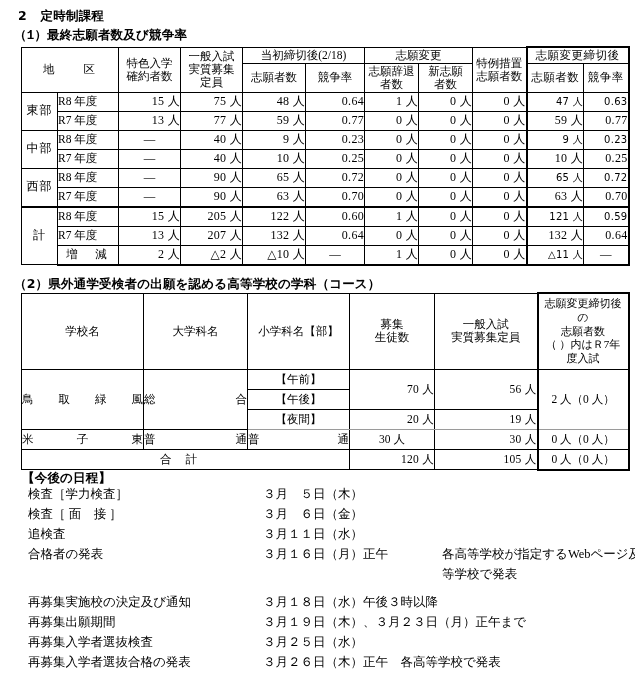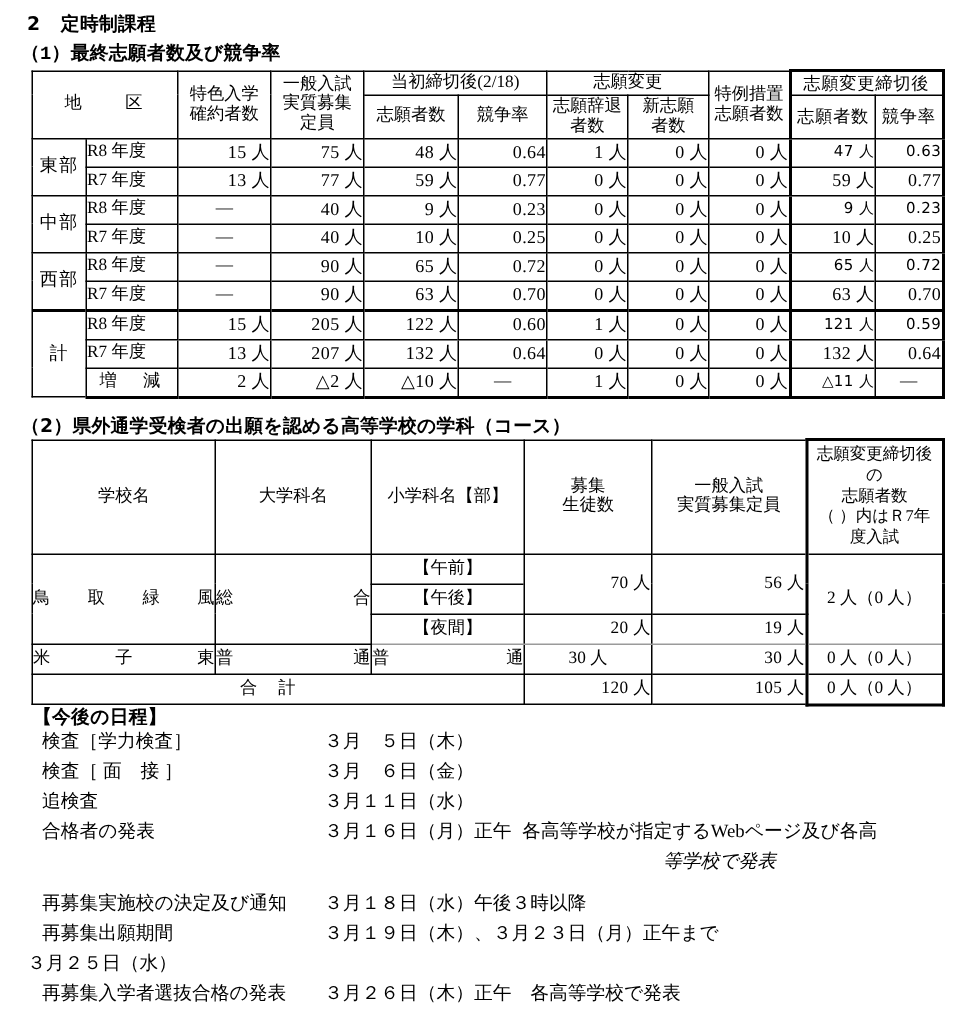--- a/index.html
+++ b/index.html
@@ -155,41 +155,41 @@
     left: 18px;
     top: 486px;
     width: 610px;
   }
   .sch-row {
     display: flex;
     align-items: flex-start;
     height: 20px;
     font-size: 12.5px;
     white-space: nowrap;
+    gap: 47px;
   }
   .sch-gap { height: 9px; }
   .sch-label {
     width: 198px;
     flex: 0 0 198px;
     padding-left: 10px;
     box-sizing: border-box;
   }
   .sch-date {
     flex: 0 0 auto;
     white-space: nowrap;
   }
   .sch-note {
     padding-left: 7px;
     white-space: nowrap;
   }
   .sch-cont {
     display: flex;
     height: 19px;
     font-size: 12.5px;
-    font-style: italic;
   }
   .sch-cont-pad { flex: 0 0 424px; }
 </style>
 </head>
 <body>
 
 <div class="page">
 
   <div class="h-sec" id="sec-title">
     <span>2</span>&nbsp;&nbsp;&nbsp;<span>定時制課程</span>
@@ -467,20 +467,21 @@
     <div class="sch-gap"></div>
     <div class="sch-row">
       <span class="sch-label">再募集実施校の決定及び通知</span>
       <span class="sch-date">３月１８日（水）午後３時以降</span>
     </div>
     <div class="sch-row">
       <span class="sch-label">再募集出願期間</span>
       <span class="sch-date">３月１９日（木）、３月２３日（月）正午まで</span>
     </div>
     <div class="sch-row">
+      <span class="sch-label">再募集入学者選抜検査</span>
       <span class="sch-date">３月２５日（水）</span>
     </div>
     <div class="sch-row">
       <span class="sch-label">再募集入学者選抜合格の発表</span>
       <span class="sch-date">３月２６日（木）正午　各高等学校で発表</span>
     </div>
   </div>
 
 </div>
 

